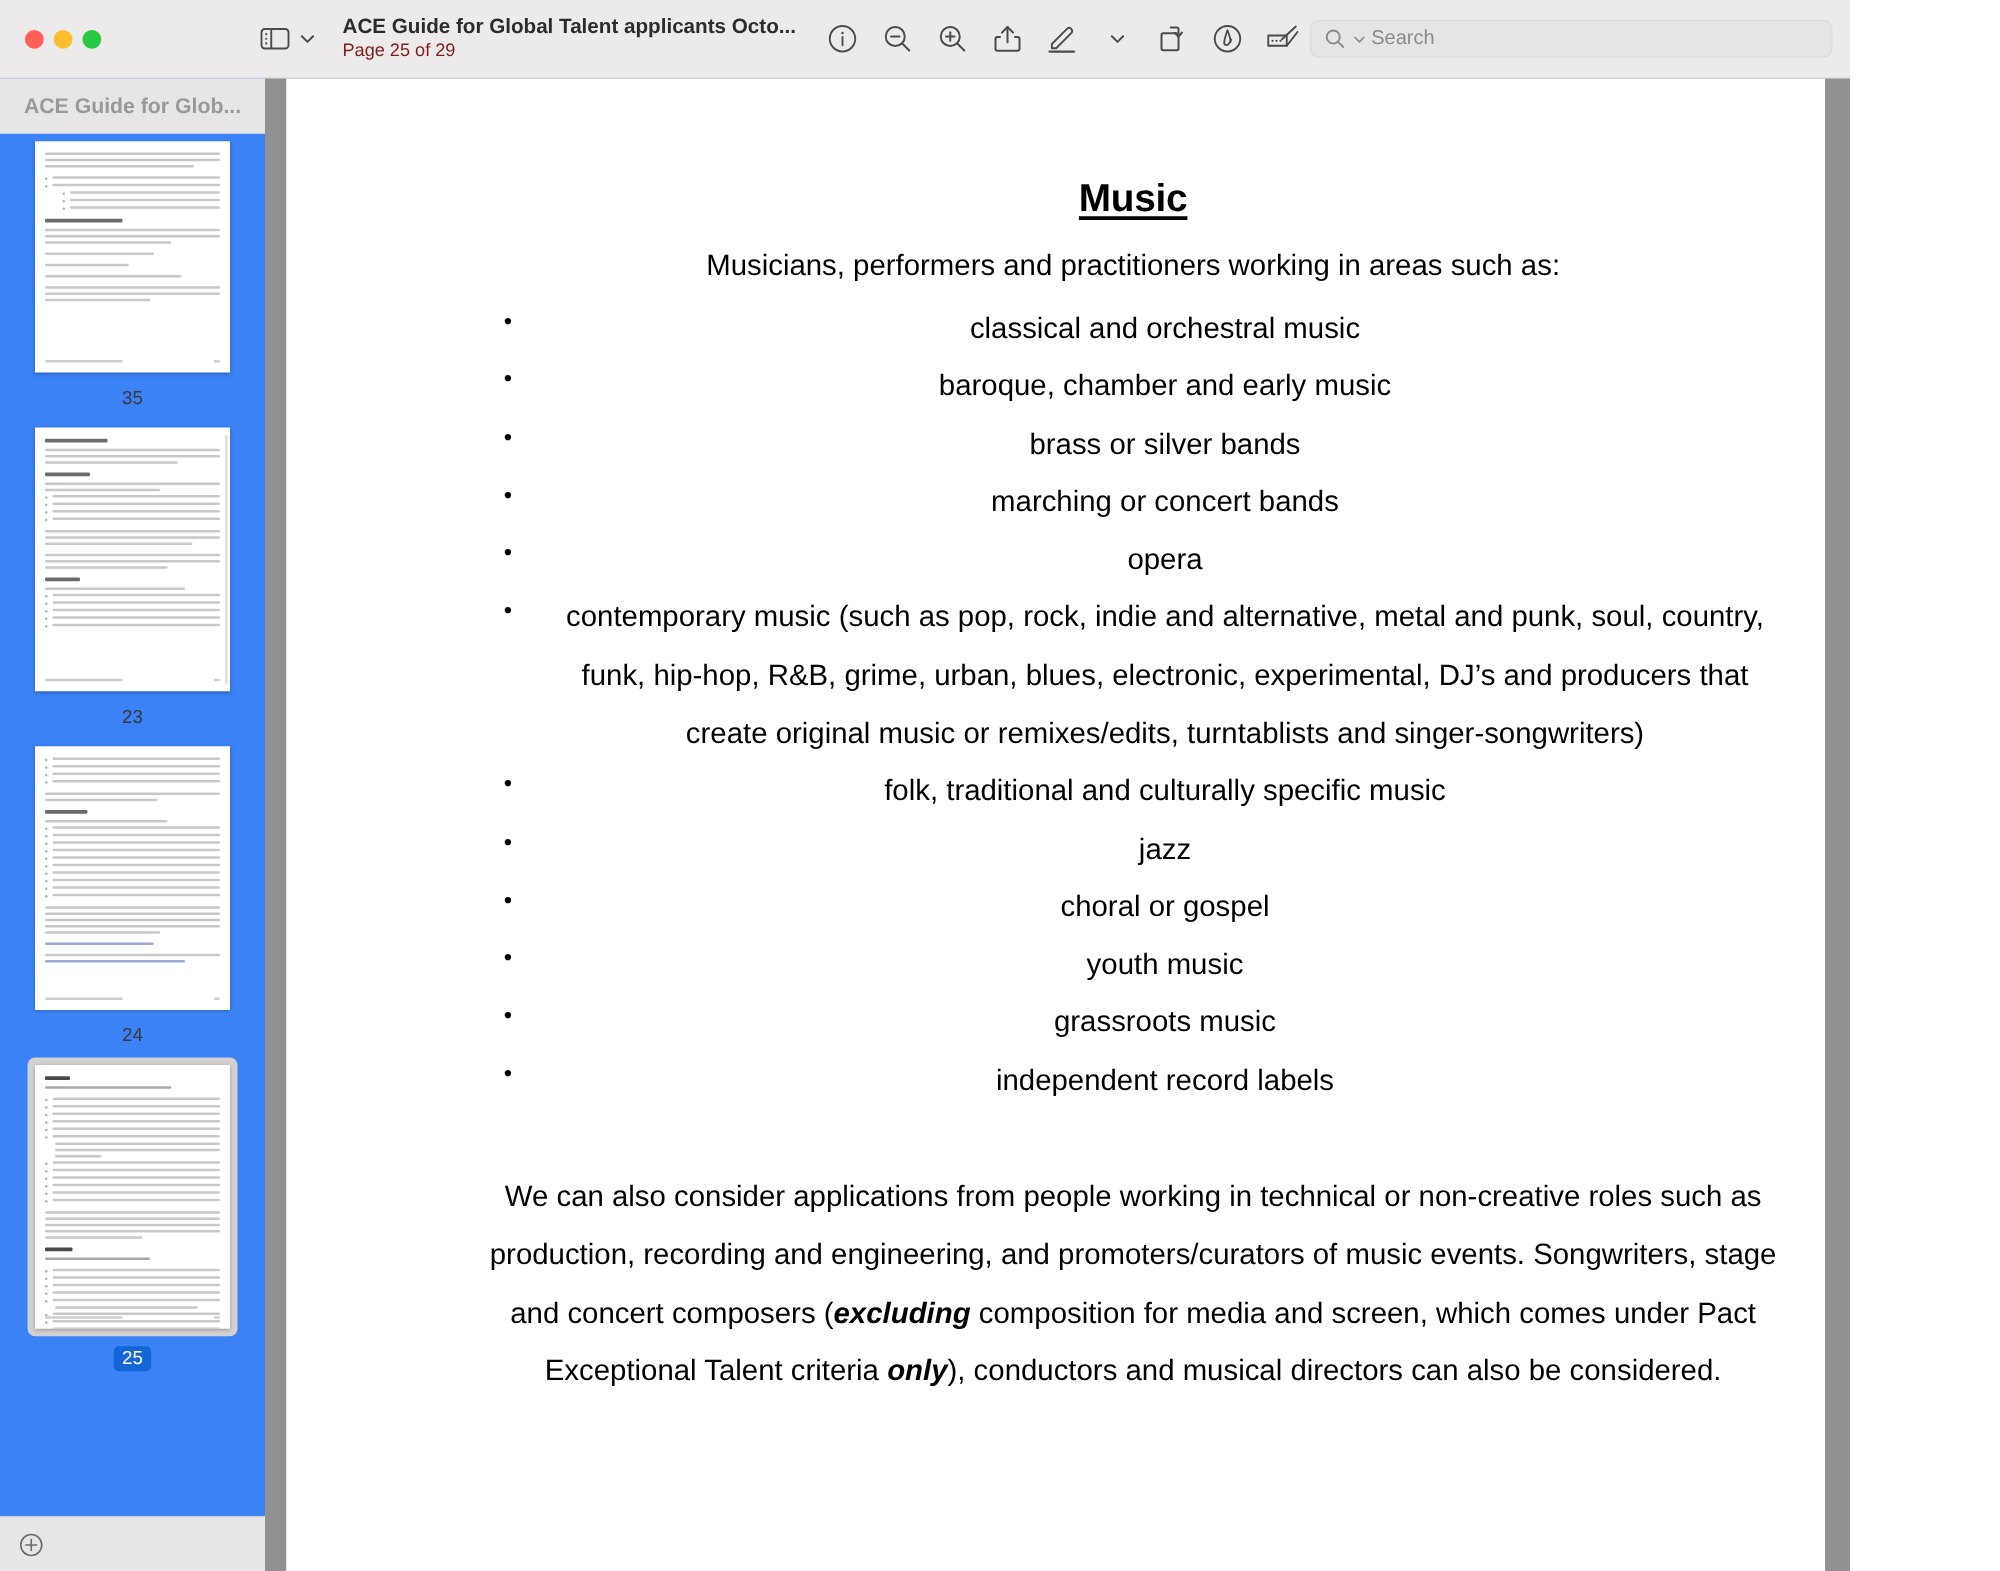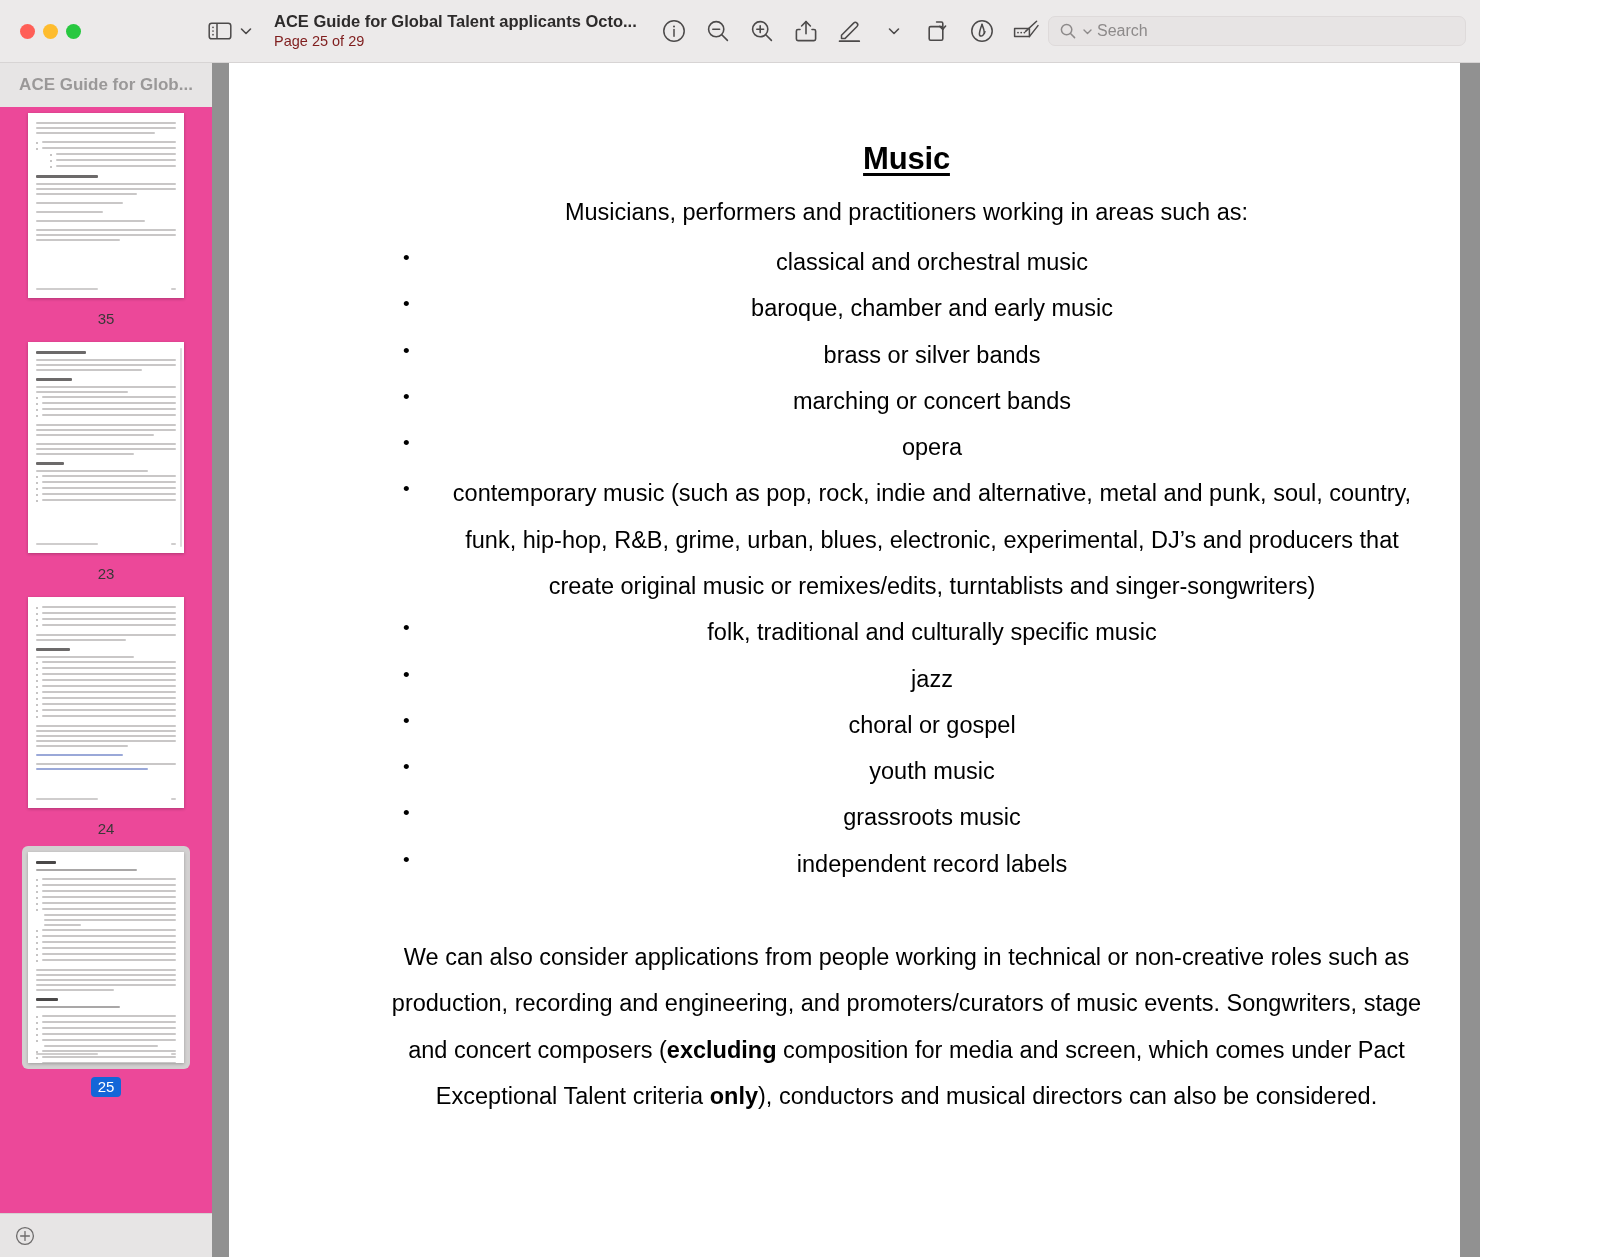--- a/index.html
+++ b/index.html
@@ -57,21 +57,21 @@
     padding: 0 10px; gap: 4px;
   }
   .search-placeholder { font-size: 16px; color: #8d8a8a; }
 
   
   .body-row { display: flex; flex: 1; min-height: 0; }
 
   
   .sidebar {
     width: 212px; min-width: 212px;
-    background: #ec4899;
+    background: #3b82f6;
     display: flex; flex-direction: column;
     position: relative;
   }
   .sidebar-header {
     height: 44px; min-height: 44px;
     display: flex; align-items: center; justify-content: center;
     font-size: 17px; font-weight: bold; color: #9a9898;
     background: #e7e5e5;
   }
   .thumb-list {
@@ -155,21 +155,21 @@
   }
   ul.bullets li::before {
     content: "\2022";
     position: absolute; left: 14px; top: 0;
     font-size: 19px; line-height: 1.97; color: #000;
   }
   .para {
     font-size: 23.5px; color: #000; line-height: 1.97;
     margin-top: 47px;
   }
-  .para b { font-weight: bold; }
+  .para b { font-weight: bold; font-style: italic; }
 </style>
 </head>
 <body>
 
 <div class="window">
 
   <div class="toolbar">
 
     <div class="traffic-lights">
       <span class="tl red"></span>

